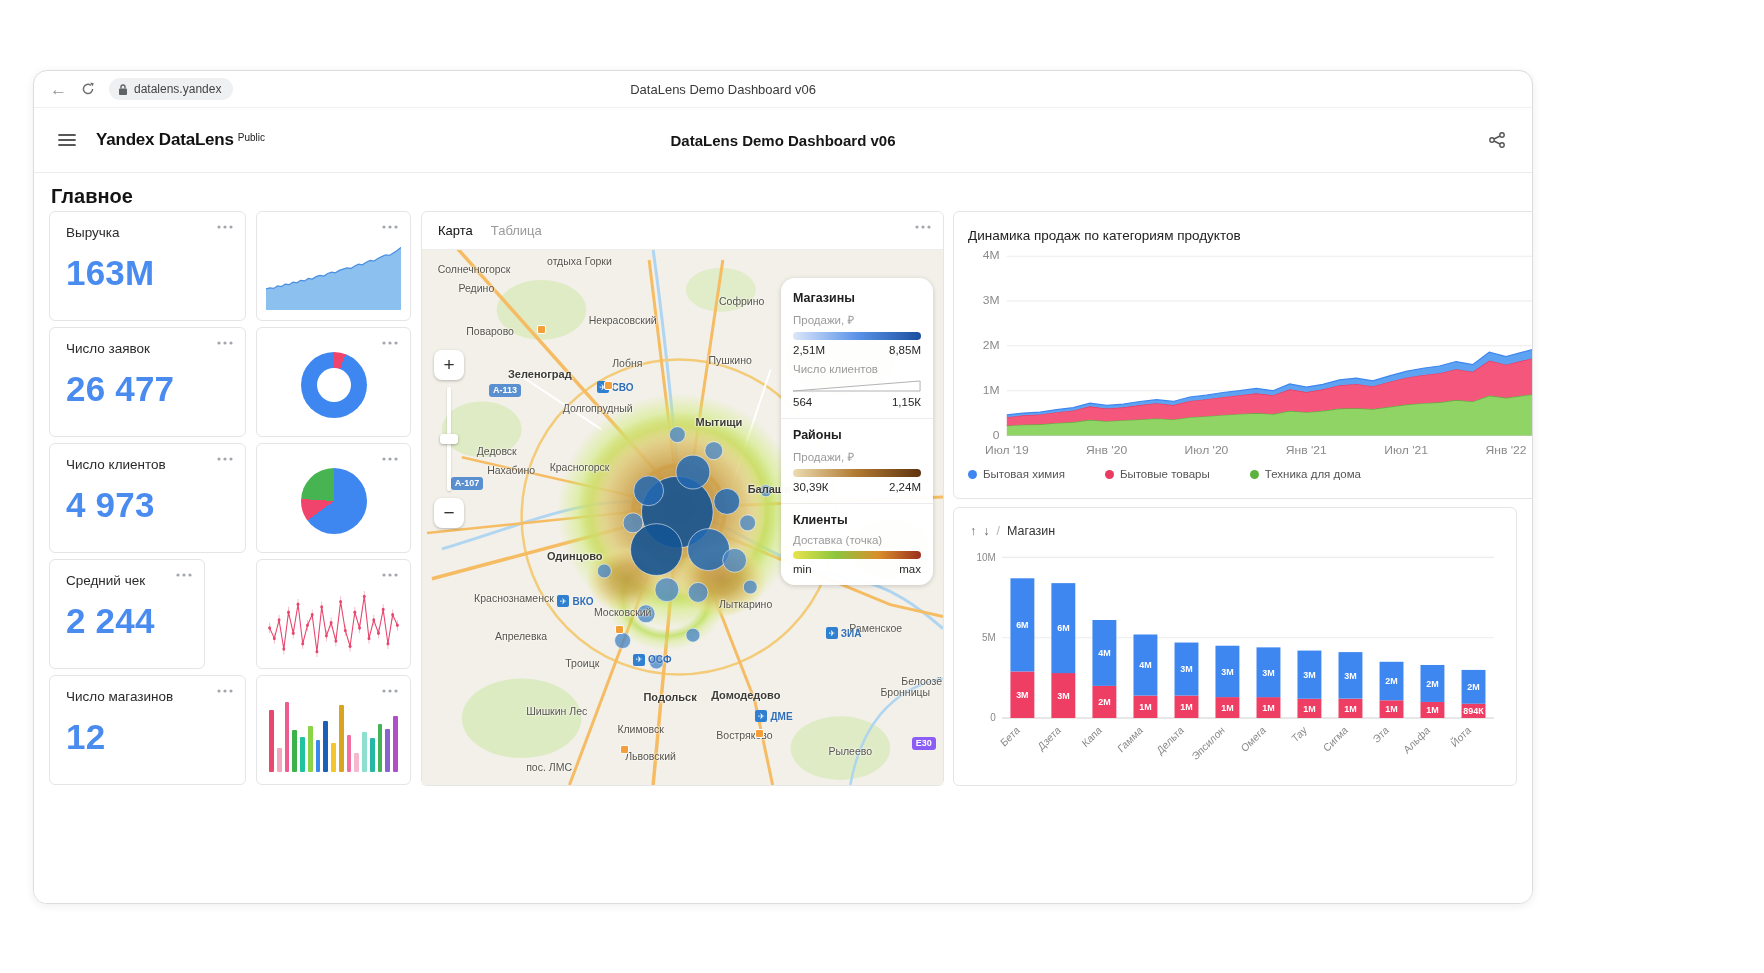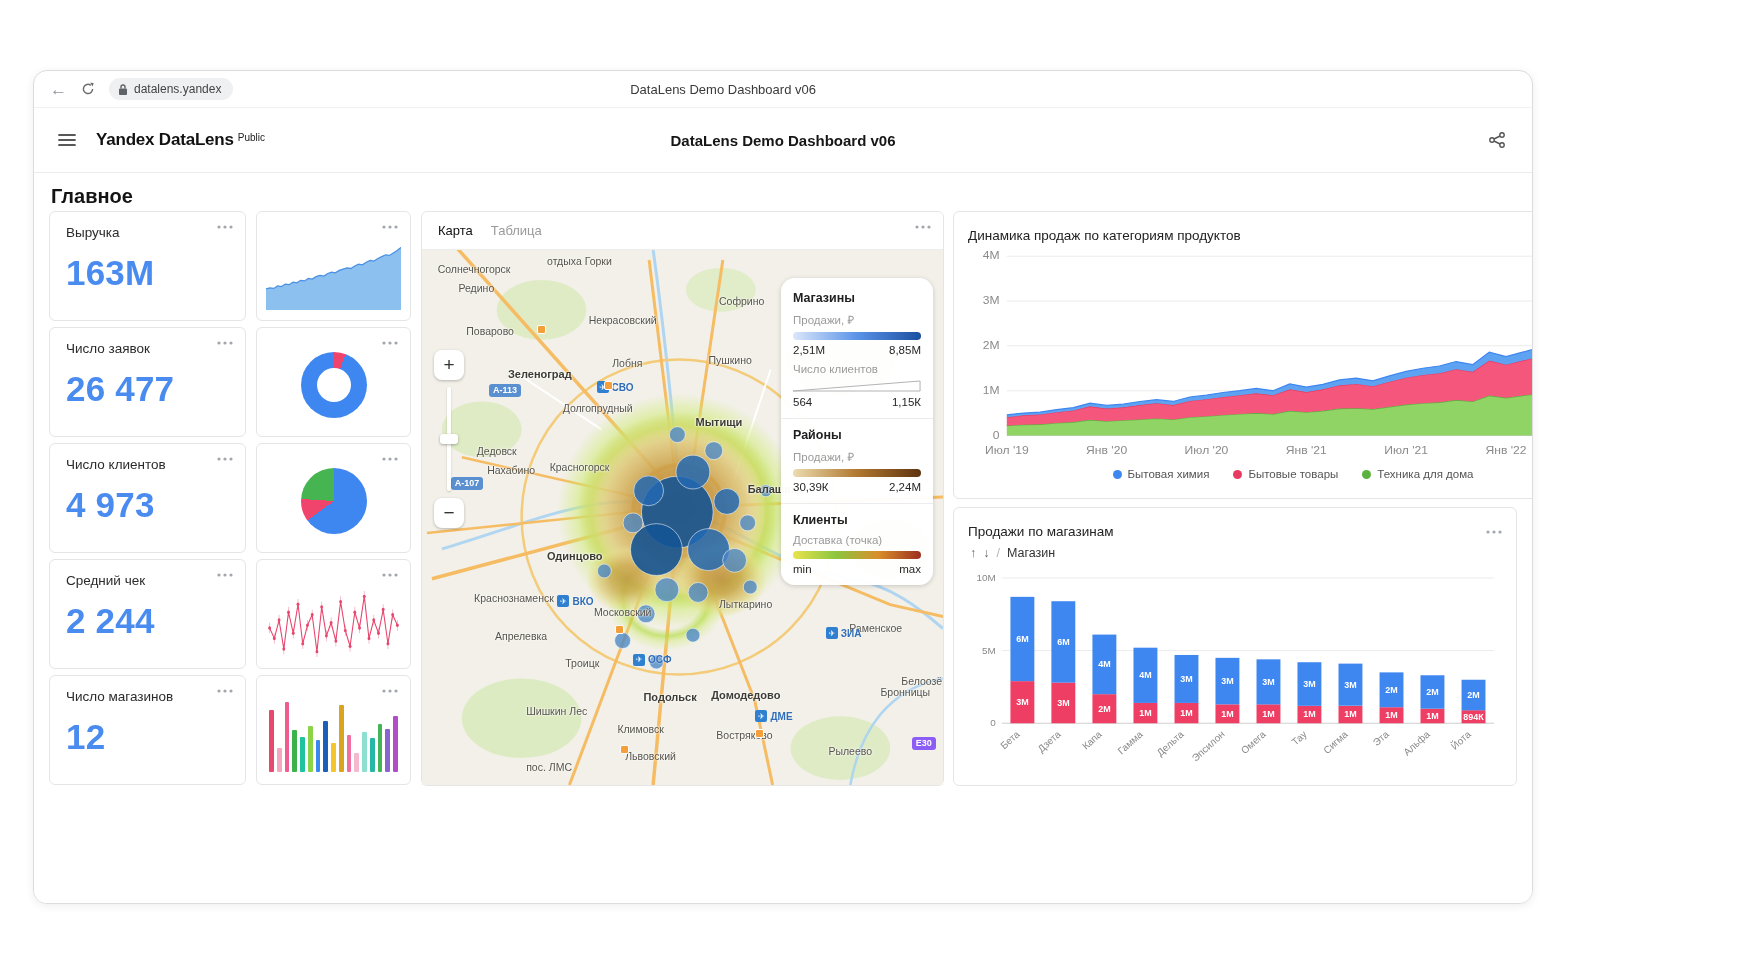--- a/index.html
+++ b/index.html
@@ -60,21 +60,21 @@
   .leg-bar{height:8px;border-radius:4px;}
   .leg-vals{display:flex;justify-content:space-between;color:#262626;margin-top:4px;}
   .leg-div{height:1px;background:#ececec;margin:10px -12px 9px;}
   .leg-tri{display:block;width:100%;height:12px;margin-top:2px;}
   
   .rcard{display:flex;flex-direction:column;padding:12px 14px;}
   .card-head{display:flex;align-items:center;justify-content:space-between;height:22px;}
   .card-title{font-size:13.5px;color:#222;}
   .chart-host{flex:1;position:relative;}
   .chart-host svg{position:absolute;inset:0;width:100%;height:100%;}
-  .legend-row{display:flex;justify-content:center;gap:24px;align-items:center;height:24px;font-size:11.5px;color:#555;}
+  .legend-row{display:flex;gap:40px;align-items:center;height:24px;font-size:11.5px;color:#555;}
   .leg-item{display:flex;align-items:center;gap:6px;cursor:pointer;}
   .dot{width:9px;height:9px;border-radius:50%;display:inline-block;}
   .sort-row{display:flex;align-items:center;gap:7px;font-size:12.5px;color:#6d6d6d;height:22px;margin-left:2px;}
   .sort-row .arrow{cursor:pointer;}
   .slash{color:#b5b5b5;}
   .sort-field{color:#333;cursor:pointer;}
   .tick{font-family:"Liberation Sans",sans-serif;font-size:10px;fill:#8a8a8a;}
   .barlab{font-family:"Liberation Sans",sans-serif;font-size:9px;font-weight:700;fill:#fff;}
 </style>
 </head>
@@ -144,21 +144,21 @@
     </div>
     <div class="card kpi" style="left:15px;top:270px;width:197px;height:110px">
       <div class="kpi-label">Число клиентов</div>
       <span class="dots"><svg width="16" height="4" viewBox="0 0 16 4">
             <circle cx="2" cy="2" r="1.6"></circle>
             <circle cx="8" cy="2" r="1.6"></circle>
             <circle cx="14" cy="2" r="1.6"></circle>
           </svg></span>
       <div class="kpi-value">4 973</div>
     </div>
-    <div class="card kpi" style="left:15px;top:386px;width:197px;height:110px">
+    <div class="card kpi" style="left:15px;top:386px;width:156px;height:110px">
       <div class="kpi-label">Средний чек</div>
       <span class="dots"><svg width="16" height="4" viewBox="0 0 16 4">
             <circle cx="2" cy="2" r="1.6"></circle>
             <circle cx="8" cy="2" r="1.6"></circle>
             <circle cx="14" cy="2" r="1.6"></circle>
           </svg></span>
       <div class="kpi-value">2 244</div>
     </div>
     <div class="card kpi" style="left:15px;top:502px;width:197px;height:110px">
       <div class="kpi-label">Число магазинов</div>
@@ -535,28 +535,20 @@
             <span>Бытовые товары</span>
           </span>
           <span class="leg-item">
             <span class="dot" style="background: rgb(92, 178, 62);"></span>
             <span>Техника для дома</span>
           </span>
         </div>
     </div>
 
     <div class="card rcard" style="left:919px;top:334px;width:564px;height:279px">
-      <div class="card-head">
-        <span class="card-title">Продажи по магазинам</span>
-        <span class="dots inline"><svg width="16" height="4" viewBox="0 0 16 4">
-              <circle cx="2" cy="2" r="1.6"></circle>
-              <circle cx="8" cy="2" r="1.6"></circle>
-              <circle cx="14" cy="2" r="1.6"></circle>
-            </svg></span>
-      </div>
       <div class="sort-row">
         <span class="arrow">↑</span>
         <span class="arrow">↓</span>
         <span class="slash">/</span>
         <span class="sort-field">Магазин</span>
       </div>
       <div class="chart-host">
           <svg viewBox="0 0 536 210" preserveAspectRatio="none">
             <line x1="34" y1="160" x2="528" y2="160" stroke="#cfcfcf" stroke-width="1"></line>
             <text x="28" y="163" text-anchor="end" class="tick">0</text>

